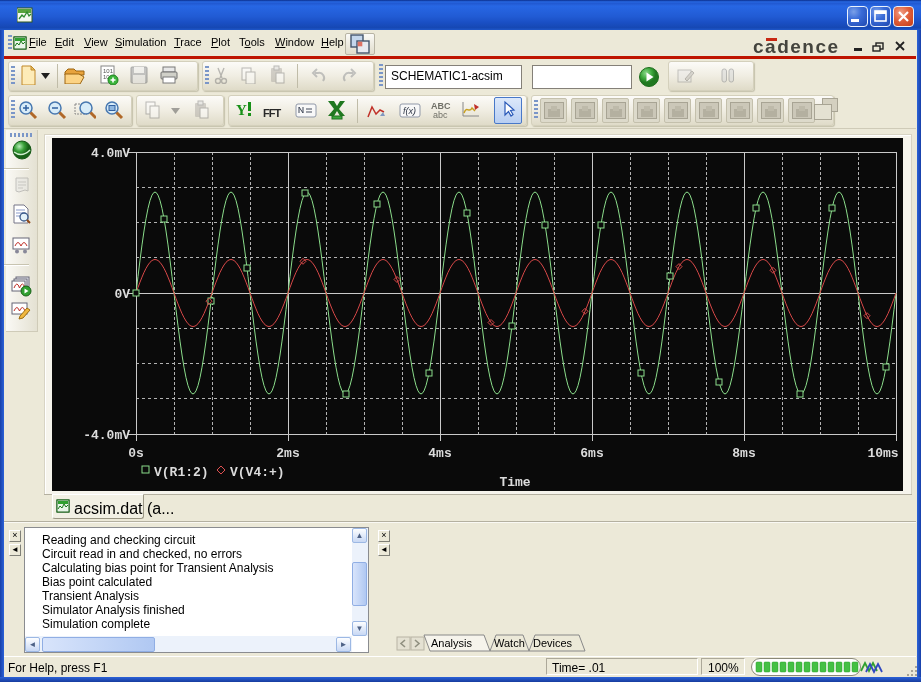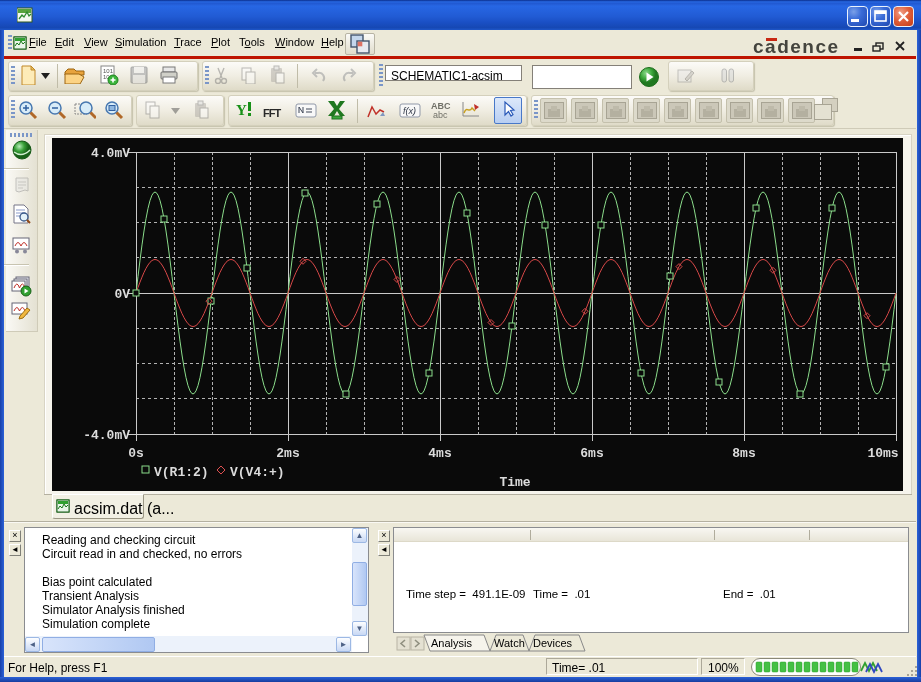--- a/index.html
+++ b/index.html
@@ -160,21 +160,21 @@
 <div class="sep" style="left:297px;top:64px"></div>
 <svg class="icon gray" style="left:309px;top:66px" width="20" height="18" viewBox="0 0 20 18">
       <path d="M14 15 a5 5 0 0 0 -5 -8 l-3 0" fill="none" stroke="#7088B8" stroke-width="2"></path>
       <path d="M8 3 L4 7 L8 11" fill="none" stroke="#7088B8" stroke-width="2"></path>
     </svg>
 <svg class="icon gray" style="left:339px;top:66px" width="20" height="18" viewBox="0 0 20 18">
       <path d="M6 15 a5 5 0 0 1 5 -8 l3 0" fill="none" stroke="#7088B8" stroke-width="2"></path>
       <path d="M12 3 L16 7 L12 11" fill="none" stroke="#7088B8" stroke-width="2"></path>
     </svg>
 <div class="grip" style="left:379px;top:64px;height:24px"></div>
-<div class="field" style="left:385px;top:65px;width:137px;height:16px">SCHEMATIC1-acsim</div>
+<div class="field" style="left:385px;top:65px;width:137px;height:24px">SCHEMATIC1-acsim</div>
 <div class="field" style="left:532px;top:65px;width:100px;height:24px"></div>
 <svg class="icon" style="left:639px;top:67px" width="20" height="20" viewBox="0 0 20 20">
       <circle cx="10" cy="10" r="9.5" fill="url(#gg)" stroke="#1E6E1E"></circle>
       <path d="M7.5 5.5 L14.5 10 L7.5 14.5 Z" fill="#fff"></path>
       <defs>
         <radialGradient id="gg" cx="35%" cy="30%">
           <stop offset="0%" stop-color="#8CD88C"></stop>
           <stop offset="60%" stop-color="#3CA83C"></stop>
           <stop offset="100%" stop-color="#207820"></stop>
         </radialGradient>
@@ -461,43 +461,35 @@
       <path d="M2 11 l2 -3 2 2 2 -4 2 3 2 -2" fill="none" stroke="#187818"></path>
     </svg>
 <div class="abs" style="left:74px;top:500px;font-size:16px;color:#000">acsim.dat (a...</div>
 <div id="split1"></div>
     <div id="split2"></div>
 <div class="minibtn" style="left:9px;top:530px">×</div>
 <div class="minibtn" style="left:9px;top:544px;font-size:8px">◄</div>
 <div id="listbox"></div>
 <div class="logline" style="left:42px;top:533px">Reading and checking circuit</div>
 <div class="logline" style="left:42px;top:547px">Circuit read in and checked, no errors</div>
+<div class="logline" style="left:42px;top:561px">Calculating bias point for Transient Analysis</div>
 <div class="logline" style="left:42px;top:575px">Bias point calculated</div>
 <div class="logline" style="left:42px;top:589px">Transient Analysis</div>
 <div class="logline" style="left:42px;top:603px">Simulator Analysis finished</div>
 <div class="logline" style="left:42px;top:617px">Simulation complete</div>
 <div class="sbtrack" style="left:352px;top:528px;width:16px;height:108px"></div>
 <div class="sbbtn" style="left:352px;top:528px">▲</div>
 <div class="sbbtn" style="left:352px;top:621px">▼</div>
 <div class="sbthumb" style="left:352px;top:562px;width:15px;height:44px"></div>
 <div class="sbtrack" style="left:25px;top:636px;width:327px;height:16px"></div>
 <div class="sbbtn" style="left:25px;top:637px">◄</div>
 <div class="sbbtn" style="left:336px;top:637px">►</div>
 <div class="sbthumb" style="left:42px;top:637px;width:113px;height:15px"></div>
 <div class="minibtn" style="left:378px;top:530px">×</div>
 <div class="minibtn" style="left:378px;top:544px;font-size:8px">◄</div>
-<div id="rpanel">
-      <div id="rheader"></div>
-<div class="rtick" style="left:136px"></div>
-<div class="rtick" style="left:320px"></div>
-<div class="rtick" style="left:415px"></div>
-<div class="rtext" style="left:12px">Time step =&nbsp; 491.1E-09</div>
-<div class="rtext" style="left:139px">Time =&nbsp; .01</div>
-<div class="rtext" style="left:329px">End =&nbsp; .01</div>
-</div>
 <svg class="icon" style="left:393px;top:634px" width="520" height="21" viewBox="0 0 520 21">
 <rect x="4" y="3" width="13" height="13" fill="#E4E1D2" stroke="#B8B4A4"></rect>
       <path d="M12 6 L8 9.5 L12 13" fill="none" stroke="#909080" stroke-width="1.6"></path>
 <rect x="18" y="3" width="13" height="13" fill="#E4E1D2" stroke="#B8B4A4"></rect>
       <path d="M22 6 L26 9.5 L22 13" fill="none" stroke="#909080" stroke-width="1.6"></path>
 <path d="M31 1 L91 1 L97 17 L37 17 Z" fill="#F6F4EC" stroke="#888" stroke-width="1"></path>
 <path d="M97 17 L103 1 L130 1 L136 17 Z" fill="none" stroke="#888"></path>
 <path d="M136 17 L142 1 L186 1 L192 17 Z" fill="none" stroke="#888"></path>
 <text x="38" y="13" font-size="11" fill="#000" font-family="Liberation Sans">Analysis</text>
 <text x="101" y="13" font-size="11" fill="#000" font-family="Liberation Sans">Watch</text>

